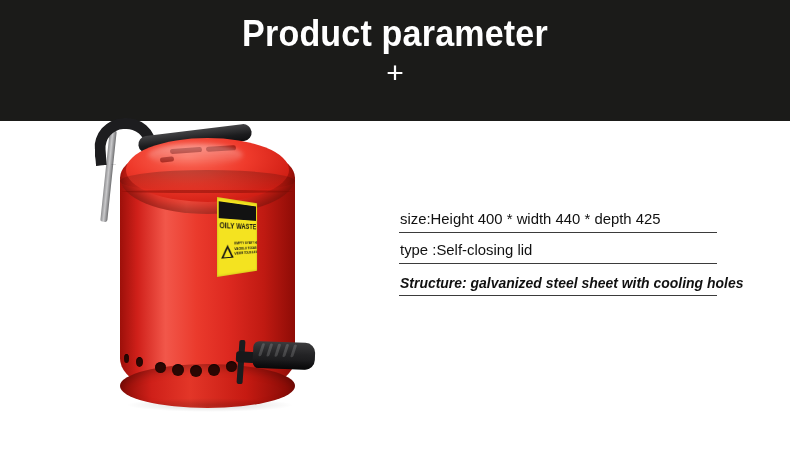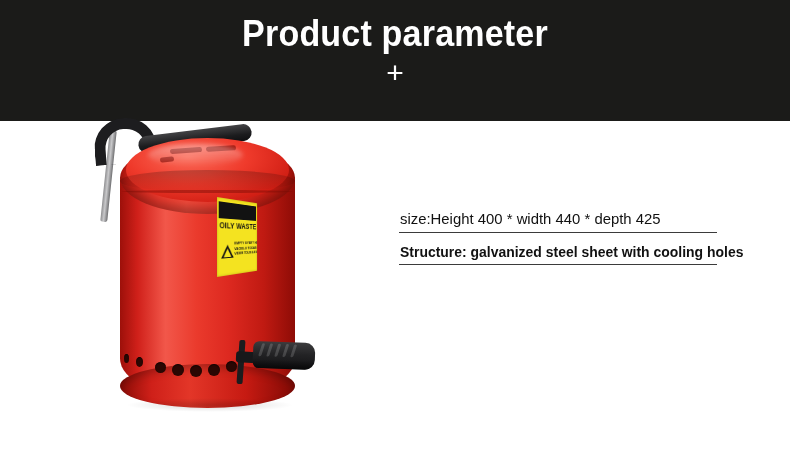--- a/index.html
+++ b/index.html
@@ -81,20 +81,21 @@
     transform: scaleX(0.96);
     transform-origin: left bottom;
   }
   .spec-row.structure-row .spec-text {
     font-weight: bold;
     font-size: 15px;
     transform: scaleX(0.93);
   }
   .spec-row.structure-row {
     height: 31px;
+    font-style: italic;
   }
 
   
   .product {
     position: absolute;
     left: 78px;
     top: 112px;
     width: 250px;
     height: 295px;
   }
@@ -441,18 +442,21 @@
       <span class="pedal-shadow"></span>
     </div>
 
     <div class="ground-shadow"></div>
   </div>
 
   <div class="spec-table">
     <div class="spec-row">
       <span class="spec-text">size:Height 400 * width 440 * depth 425</span>
     </div>
+    <div class="spec-row">
+      <span class="spec-text">type :Self-closing lid</span>
+    </div>
     <div class="spec-row structure-row">
       <span class="spec-text">Structure: galvanized steel sheet with cooling holes</span>
     </div>
   </div>
 
 </div>
 
 </body></html>

